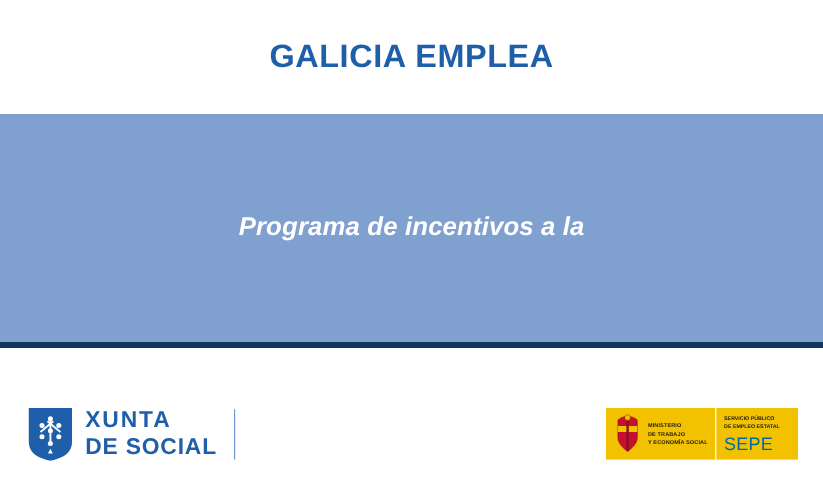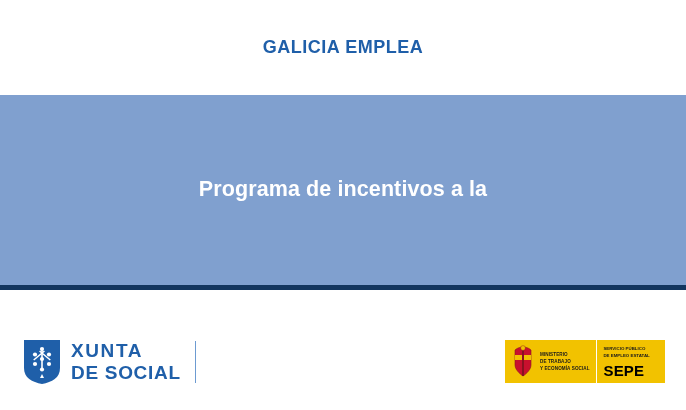--- a/index.html
+++ b/index.html
@@ -27,21 +27,21 @@
     position: absolute;
     left: 0;
     top: 0;
     width: 686px;
     height: 95px;
     display: flex;
     align-items: center;
     justify-content: center;
   }
   .main-title {
-    font-size: 18px;
+    font-size: 27px;
     font-weight: bold;
     color: #1f5fa9;
     letter-spacing: 0.5px;
     text-align: center;
     line-height: 1.1;
   }
 
   
   .blue-band {
     position: absolute;
@@ -50,20 +50,21 @@
     width: 686px;
     height: 190px;
     background: #80a0cf;
     display: flex;
     align-items: center;
     justify-content: center;
   }
   .band-inner {
     width: 640px;
     text-align: center;
+    font-style: italic;
   }
   .subtitle {
     font-size: 21.5px;
     font-weight: bold;
     color: #ffffff;
     line-height: 1.45;
     letter-spacing: 0.1px;
   }
 
   
@@ -175,22 +176,22 @@
     font-size: 4.4px;
     color: #1a1a1a;
     line-height: 1.5;
     font-weight: bold;
   }
   .sepe-word {
     position: absolute;
     left: 6px;
     bottom: 4px;
     font-size: 15px;
-    font-weight: bold;
-    color: #000000;
+    font-weight: normal;
+    color: #0369a1;
     letter-spacing: 0.2px;
   }
 </style>
 </head>
 <body>
 
 <div class="page">
 
   <div class="title-area">
     <div class="main-title">GALICIA EMPLEA</div>

